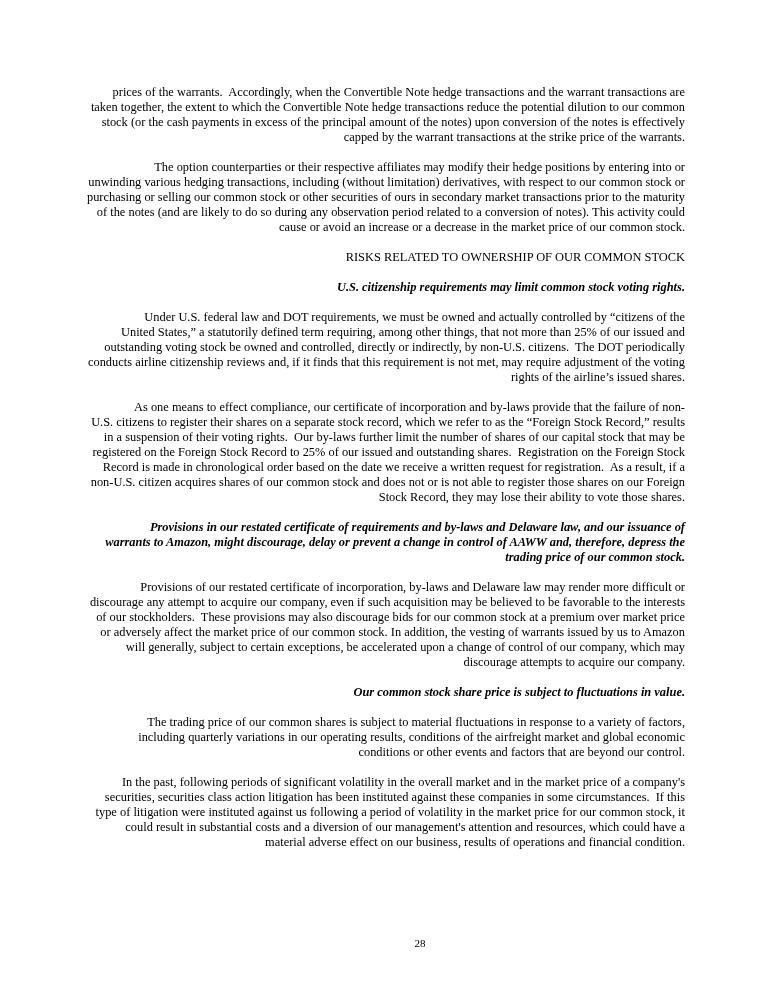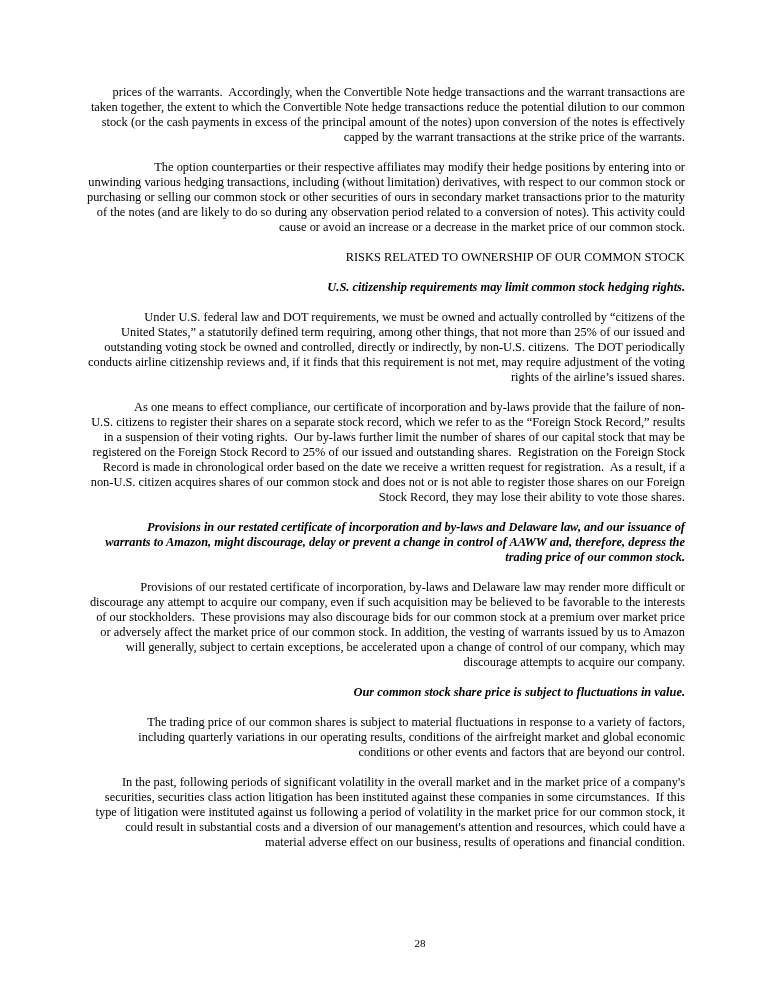--- a/index.html
+++ b/index.html
@@ -52,23 +52,23 @@
   }
 </style>
 </head>
 <body>
 
 <div class="page">
   <div class="content">
     <p class="block">prices of the warrants.  Accordingly, when the Convertible Note hedge transactions and the warrant transactions are taken together, the extent to which the Convertible Note hedge transactions reduce the potential dilution to our common stock (or the cash payments in excess of the principal amount of the notes) upon conversion of the notes is effectively capped by the warrant transactions at the strike price of the warrants.</p>
     <p class="block indent">The option counterparties or their respective affiliates may modify their hedge positions by entering into or unwinding various hedging transactions, including (without limitation) derivatives, with respect to our common stock or purchasing or selling our common stock or other securities of ours in secondary market transactions prior to the maturity of the notes (and are likely to do so during any observation period related to a conversion of notes). This activity could cause or avoid an increase or a decrease in the market price of our common stock.</p>
     <p class="block heading">RISKS RELATED TO OWNERSHIP OF OUR COMMON STOCK</p>
-    <p class="block subheading">U.S. citizenship requirements may limit common stock hedging rights.</p>
+    <p class="block subheading">U.S. citizenship requirements may limit common stock voting rights.</p>
     <p class="block indent">Under U.S. federal law and DOT requirements, we must be owned and actually controlled by “citizens of the United States,” a statutorily defined term requiring, among other things, that not more than 25% of our issued and outstanding voting stock be owned and controlled, directly or indirectly, by non-U.S. citizens.  The DOT periodically conducts airline citizenship reviews and, if it finds that this requirement is not met, may require adjustment of the voting rights of the airline’s issued shares.</p>
     <p class="block indent">As one means to effect compliance, our certificate of incorporation and by-laws provide that the failure of non-U.S. citizens to register their shares on a separate stock record, which we refer to as the “Foreign Stock Record,” results in a suspension of their voting rights.  Our by-laws further limit the number of shares of our capital stock that may be registered on the Foreign Stock Record to 25% of our issued and outstanding shares.  Registration on the Foreign Stock Record is made in chronological order based on the date we receive a written request for registration.  As a result, if a non-U.S. citizen acquires shares of our common stock and does not or is not able to register those shares on our Foreign Stock Record, they may lose their ability to vote those shares.</p>
-    <p class="block subheading">Provisions in our restated certificate of incorporation and by-laws and Delaware law, and our issuance of warrants to Amazon, might discourage, delay or prevent a change in control of AAWW and, therefore, depress the trading price of our common stock.</p>
+    <p class="block subheading">Provisions in our restated certificate of requirements and by-laws and Delaware law, and our issuance of warrants to Amazon, might discourage, delay or prevent a change in control of AAWW and, therefore, depress the trading price of our common stock.</p>
     <p class="block indent">Provisions of our restated certificate of incorporation, by-laws and Delaware law may render more difficult or discourage any attempt to acquire our company, even if such acquisition may be believed to be favorable to the interests of our stockholders.  These provisions may also discourage bids for our common stock at a premium over market price or adversely affect the market price of our common stock. In addition, the vesting of warrants issued by us to Amazon will generally, subject to certain exceptions, be accelerated upon a change of control of our company, which may discourage attempts to acquire our company.</p>
     <p class="block subheading">Our common stock share price is subject to fluctuations in value.</p>
     <p class="block indent">The trading price of our common shares is subject to material fluctuations in response to a variety of factors, including quarterly variations in our operating results, conditions of the airfreight market and global economic conditions or other events and factors that are beyond our control.</p>
     <p class="block indent">In the past, following periods of significant volatility in the overall market and in the market price of a company's securities, securities class action litigation has been instituted against these companies in some circumstances.  If this type of litigation were instituted against us following a period of volatility in the market price for our common stock, it could result in substantial costs and a diversion of our management's attention and resources, which could have a material adverse effect on our business, results of operations and financial condition.</p>
   </div>
   <div class="page-number">28</div>
 </div>
 
 </body></html>

